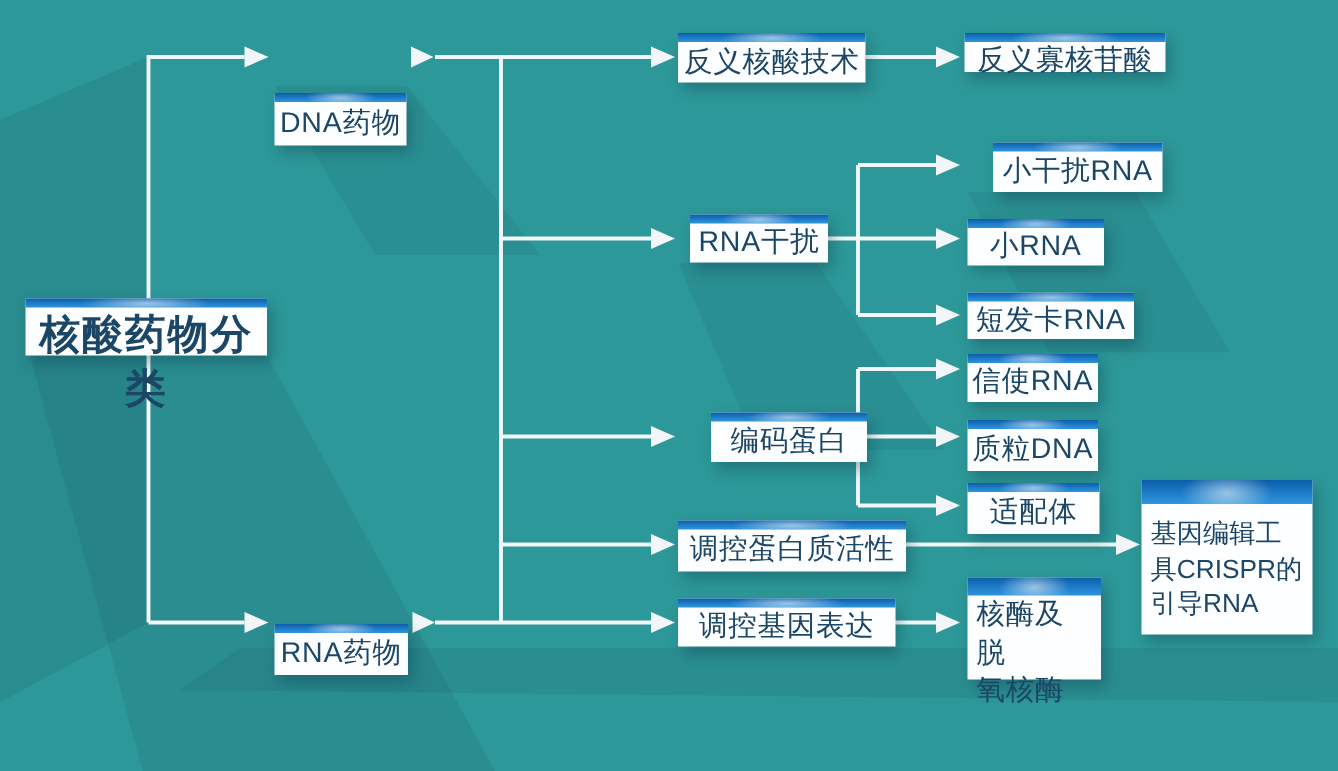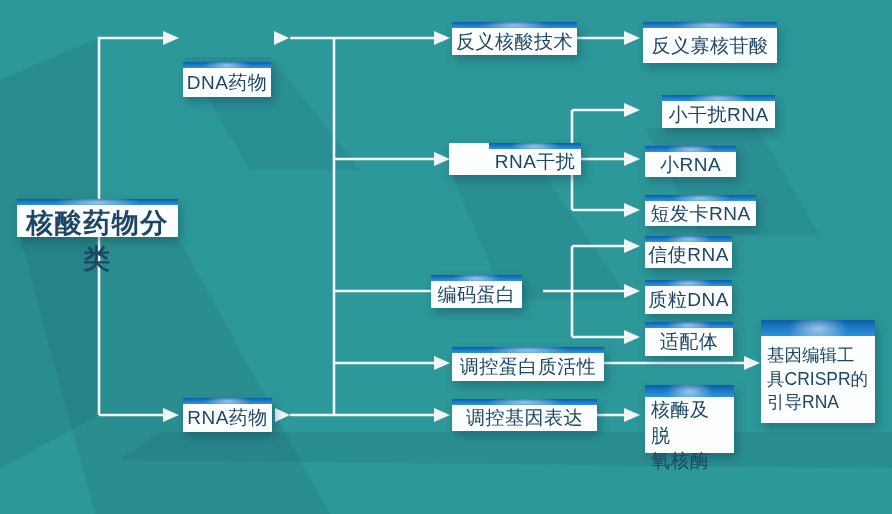--- a/index.html
+++ b/index.html
@@ -90,56 +90,56 @@
   <div class="node title" style="left:17px;top:199px;width:161px;height:38px;">
     <div class="bar"></div>
     <div class="label">核酸药物分类</div>
   </div>
 
   <div class="node" style="left:183px;top:22px;width:88px;height:35px;margin-top:40px;">
     <div class="bar"></div>
     <div class="label">DNA药物</div>
   </div>
 
-  <div class="node" style="left:183px;top:398px;width:89px;height:34px;">
+  <div class="node" style="left:183px;top:416px;width:89px;height:34px;">
     <div class="bar"></div>
     <div class="label">RNA药物</div>
   </div>
 
   <div class="node" style="left:452px;top:22px;width:125px;height:33px;">
     <div class="bar"></div>
     <div class="label">反义核酸技术</div>
   </div>
 
-  <div class="node" style="left:643px;top:22px;width:134px;height:41px;">
+  <div class="node" style="left:643px;top:22px;width:134px;height:26px;">
     <div class="bar"></div>
     <div class="label">反义寡核苷酸</div>
   </div>
 
-  <div class="node" style="left:449px;top:143px;width:92px;height:32px;padding-left:40px;">
+  <div class="node" style="left:460px;top:143px;width:92px;height:32px;">
     <div class="bar"></div>
     <div class="label">RNA干扰</div>
   </div>
 
   <div class="node" style="left:645px;top:95px;width:113px;height:33px;margin-left:17px;">
     <div class="bar"></div>
     <div class="label">小干扰RNA</div>
   </div>
 
   <div class="node" style="left:645px;top:146px;width:91px;height:31px;">
     <div class="bar"></div>
     <div class="label">小RNA</div>
   </div>
 
   <div class="node" style="left:645px;top:195px;width:111px;height:31px;">
     <div class="bar"></div>
     <div class="label">短发卡RNA</div>
   </div>
 
-  <div class="node" style="left:431px;top:275px;width:91px;height:33px;">
+  <div class="node" style="left:474px;top:275px;width:104px;height:33px;">
     <div class="bar"></div>
     <div class="label">编码蛋白</div>
   </div>
 
   <div class="node" style="left:645px;top:236px;width:87px;height:32px;">
     <div class="bar"></div>
     <div class="label">信使RNA</div>
   </div>
 
   <div class="node" style="left:645px;top:280px;width:87px;height:34px;">

